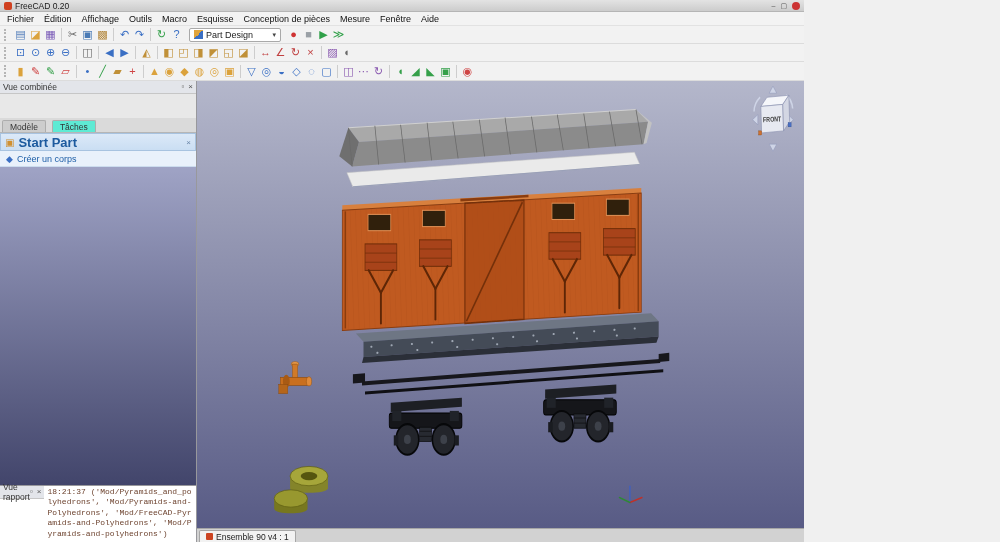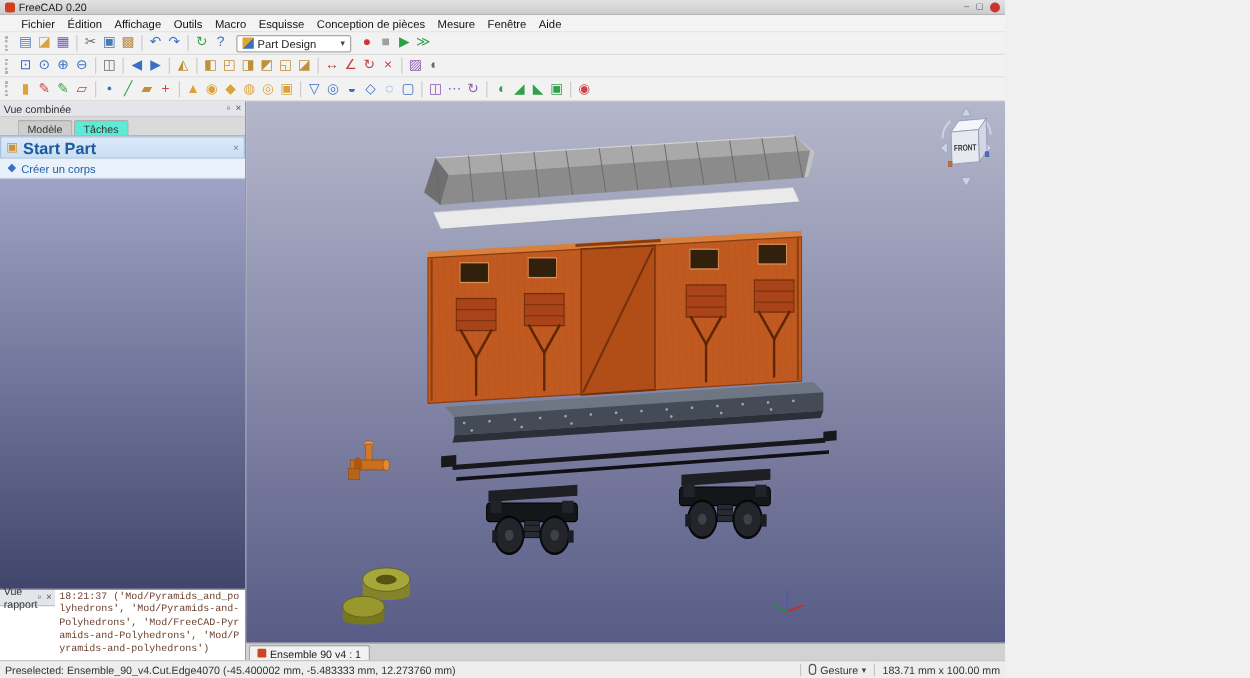--- a/index.html
+++ b/index.html
@@ -8,41 +8,41 @@
 
   
   .titlebar{height:12px;background:linear-gradient(#e3e3e3,#cccccc);border-bottom:1px solid #b5b5b5;display:flex;align-items:center;gap:3px;padding:0 4px;box-sizing:border-box;flex:0 0 12px;}
   .app-logo{width:8px;height:8px;background:#d0401f;border-radius:2px;flex:0 0 8px;}
   .title-text{font-size:8.5px;color:#1a1a1a;}
   .win-btns{margin-left:auto;display:flex;align-items:center;gap:5px;}
   .win-btn{font-size:7px;line-height:8px;color:#555;}
   .win-close{width:8px;height:8px;background:#cc3333;border-radius:50%;}
 
   
-  .menubar{height:13px;flex:0 0 13px;background:#f3f3f3;border-bottom:1px solid #e2e2e2;display:flex;align-items:center;padding:0 12px;}
+  .menubar{height:13px;flex:0 0 13px;background:#f3f3f3;border-bottom:1px solid #e2e2e2;display:flex;align-items:center;padding:0 2px;}
   .menu-item{padding:0 5px;font-size:9px;color:#111;white-space:nowrap;}
 
   
   .toolbar-row{height:17px;flex:0 0 17px;background:#f2f2f2;border-bottom:1px solid #dcdcdc;display:flex;align-items:center;padding:0 2px;}
   .toolbar-row.r3{height:18px;flex:0 0 18px;}
   .grip{width:3px;height:12px;border-left:2px dotted #b5b5b5;margin:0 4px 0 2px;}
   .strip{display:flex;align-items:center;}
   .tb-icon{width:15px;height:15px;display:inline-flex;align-items:center;justify-content:center;font-size:11px;line-height:15px;}
   .tb-sep{width:1px;height:13px;background:#cdcdcd;margin:0 3px;}
   .wb-select{display:flex;align-items:center;gap:3px;background:#fff;border:1px solid #a9a9a9;border-radius:2px;height:14px;padding:0 4px;margin:0 5px;font-size:9px;min-width:92px;box-sizing:border-box;}
   .wb-icon{width:9px;height:9px;background:linear-gradient(135deg,#e0a43c 50%,#3a6fc4 50%);flex:0 0 9px;}
   .wb-caret{margin-left:auto;font-size:7px;color:#444;}
 
   
   .main{flex:1;display:flex;min-height:0;}
   .left-col{width:197px;flex:0 0 197px;border-right:1px solid #98989c;display:flex;flex-direction:column;background:#e8e8e8;box-sizing:border-box;}
   .panel-header{height:12px;flex:0 0 12px;background:#e3e5ea;border-bottom:1px solid #c6c6c6;display:flex;align-items:center;padding:0 3px;font-size:8.5px;color:#333;}
   .ph-btns{margin-left:auto;display:flex;gap:4px;font-size:8px;color:#555;line-height:10px;}
   .combo{flex:1;display:flex;flex-direction:column;min-height:0;border-bottom:1px solid #98989c;}
-  .tabs{height:14px;flex:0 0 14px;background:#dadada;display:flex;align-items:flex-end;gap:1px;padding-left:14px;border-bottom:1px solid #b6b6b6;}
+  .tabs{height:14px;flex:0 0 14px;background:#dadada;display:flex;align-items:flex-end;gap:6px;padding-left:2px;border-bottom:1px solid #b6b6b6;margin-top:24px;}
   .tab{font-size:8.5px;padding:1px 7px 0 7px;background:#cdcdcd;border:1px solid #adadad;border-bottom:none;border-radius:2px 2px 0 0;color:#333;}
   .tab.active{background:#5eead4;}
   .task-area{flex:1;display:flex;flex-direction:column;min-height:0;}
   .task-group-header{height:16px;flex:0 0 16px;background:linear-gradient(#dcе9f8,#cadef3);background:linear-gradient(#dce9f8,#cadef3);border:1px solid #a8c3e0;display:flex;align-items:center;gap:4px;padding:0 4px;}
   .tg-icon{color:#d09030;font-size:10px;}
   .tg-title{color:#1c5a9e;font-weight:bold;font-size:13px;}
   .tg-close{margin-left:auto;color:#6a86a8;font-size:8px;}
   .task-action{height:15px;flex:0 0 15px;background:#e9f1fb;border-bottom:1px solid #ccdcee;display:flex;align-items:center;gap:4px;padding:0 6px;}
   .ta-icon{color:#3a6fc4;font-size:9px;}
   .ta-label{color:#2060a8;font-size:9px;}
@@ -417,25 +417,14 @@
 
       <div class="doc-tabbar">
         <div class="doc-tab">
           <span class="doc-tab-icon"></span>
           <span>Ensemble 90 v4 : 1</span>
         </div>
       </div>
     </div>
   </div>
 
-  <div class="statusbar">
-    <span class="status-left">Preselected: Ensemble_90_v4.Cut.Edge4070 (-45.400002 mm, -5.483333 mm, 12.273760 mm)</span>
-    <span class="status-right">
-      <span class="nav-style">
-        <span class="mouse-icon"></span>
-        <span>Gesture</span>
-        <span class="ns-caret">▾</span>
-      </span>
-      <span class="dims">183.71 mm x 100.00 mm</span>
-    </span>
-  </div>
 
 </div>
 
 </body></html>

